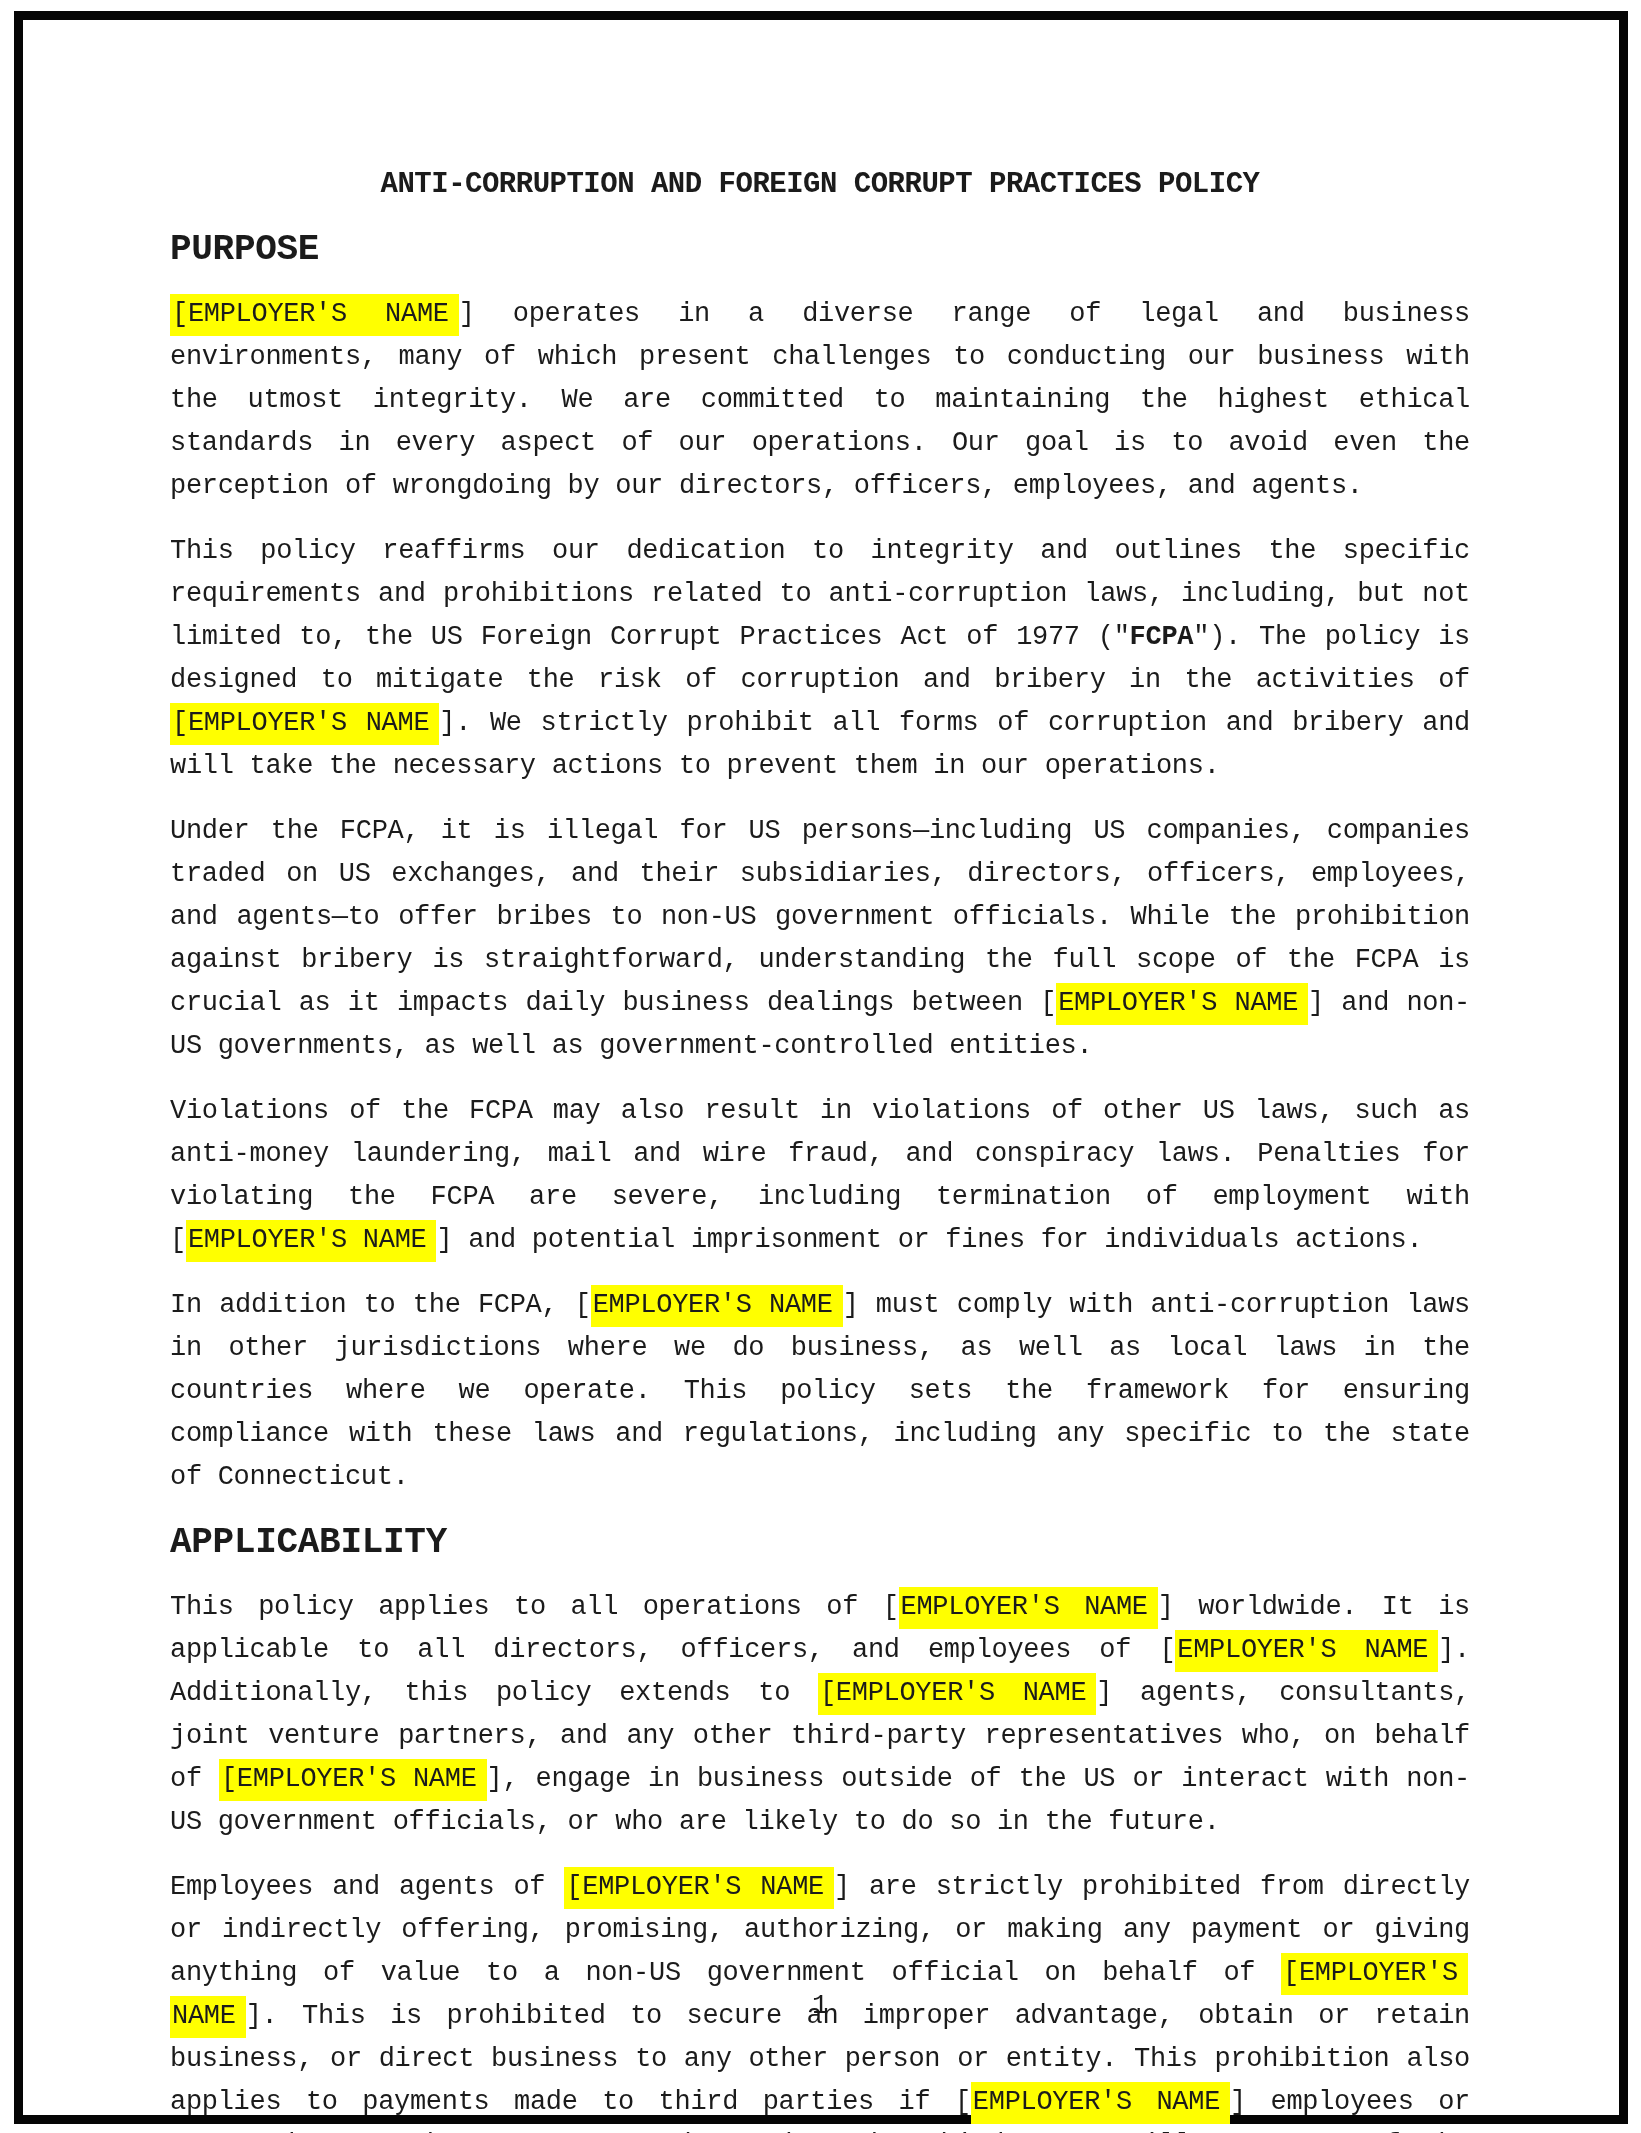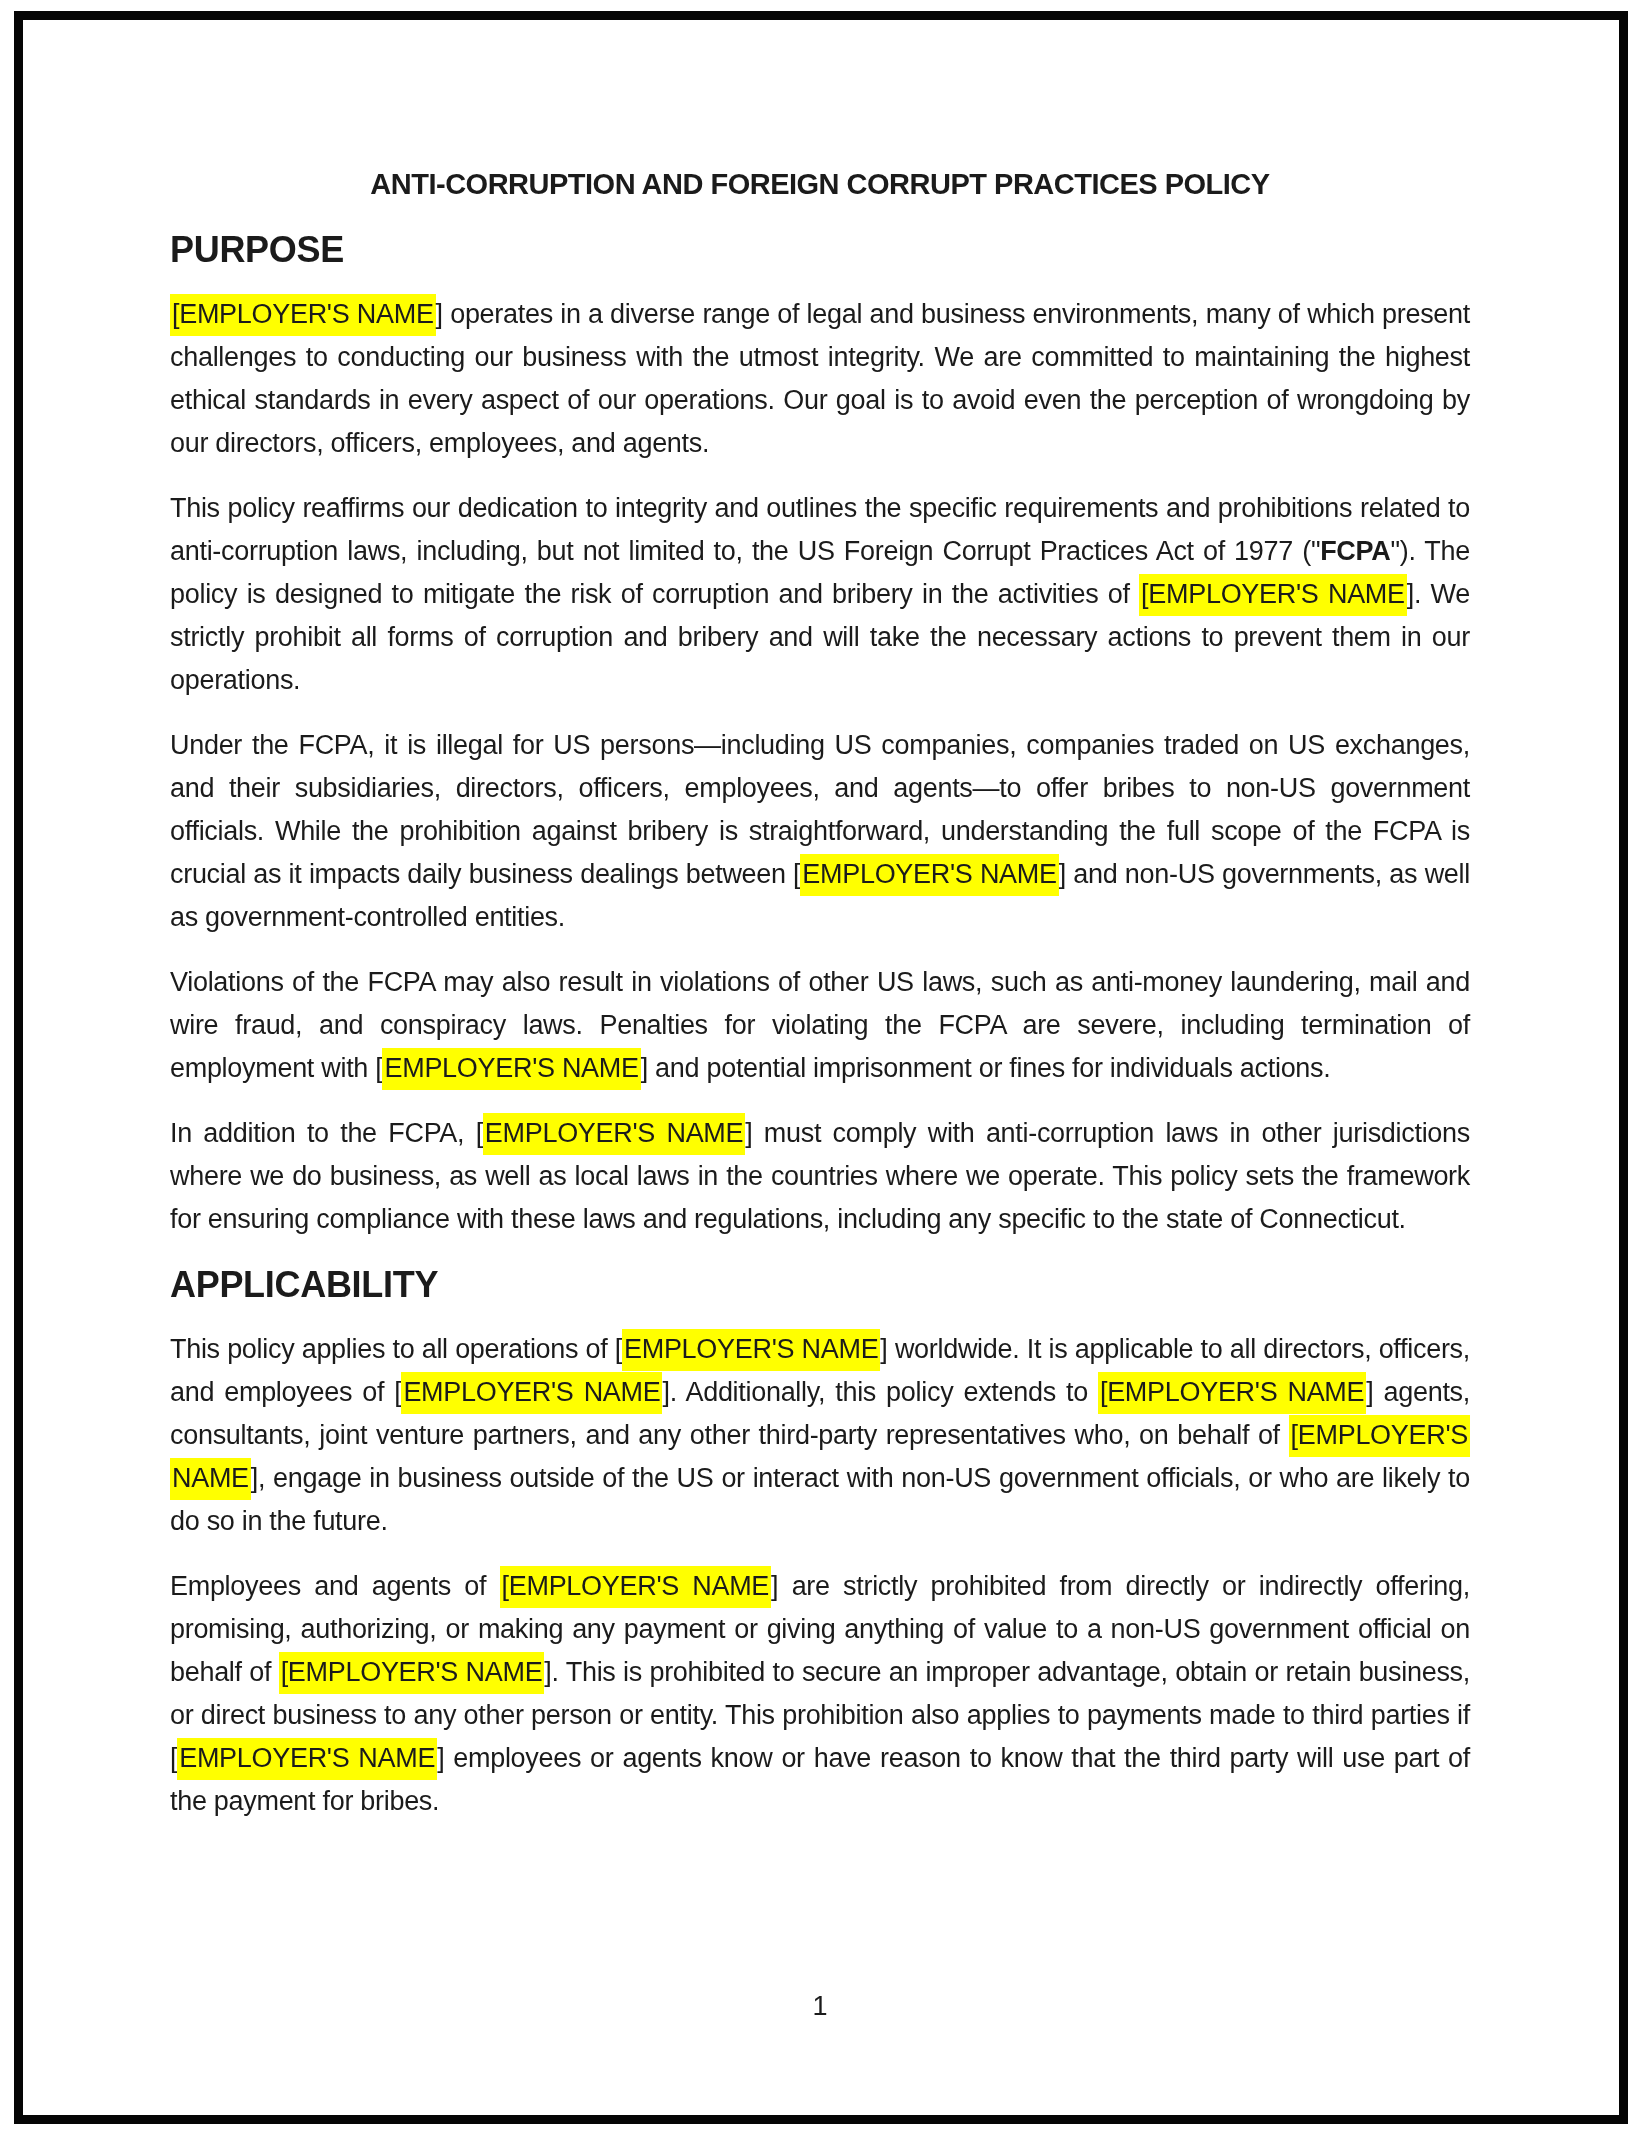--- a/index.html
+++ b/index.html
@@ -6,21 +6,21 @@
     margin: 0;
     padding: 0;
     background: #ffffff;
   }
   .page {
     position: relative;
     width: 1641px;
     height: 2133px;
     background: #ffffff;
     overflow: hidden;
-    font-family: Liberation Sans, sans-serif;
+    font-family: Liberation Mono, monospace;
     color: #1b1b1b;
   }
   .frame {
     position: absolute;
     left: 14px;
     top: 11px;
     right: 13px;
     bottom: 9px;
     border: 9px solid #050505;
     pointer-events: none;
@@ -48,21 +48,21 @@
   }
   p.doc-paragraph {
     font-size: 27px;
     line-height: 43px;
     letter-spacing: -0.3px;
     margin: 0 0 22px 0;
     text-align: justify;
   }
   .hl {
     background: var(--hl, #ffff00);
-    padding: 5px 2px 7px 2px;
+    padding: 5px 10px 7px 2px;
     -webkit-box-decoration-break: clone;
     box-decoration-break: clone;
   }
   .footer {
     position: absolute;
     left: 170px;
     top: 1985px;
     width: 1300px;
     text-align: center;
     font-size: 27px;

